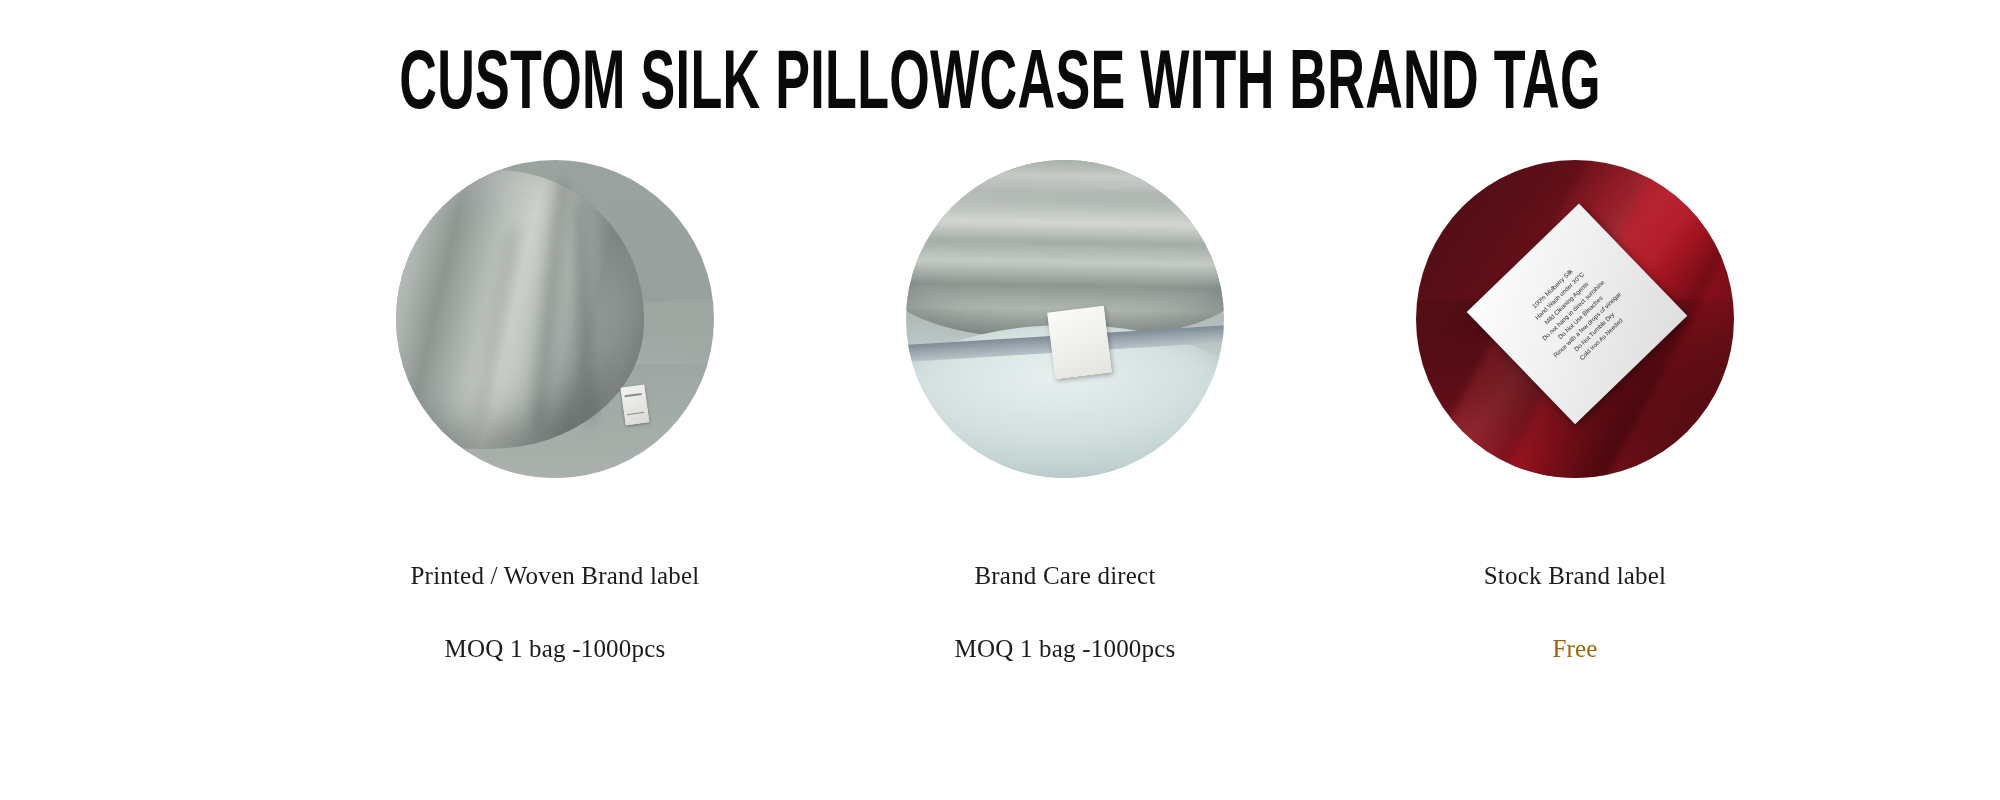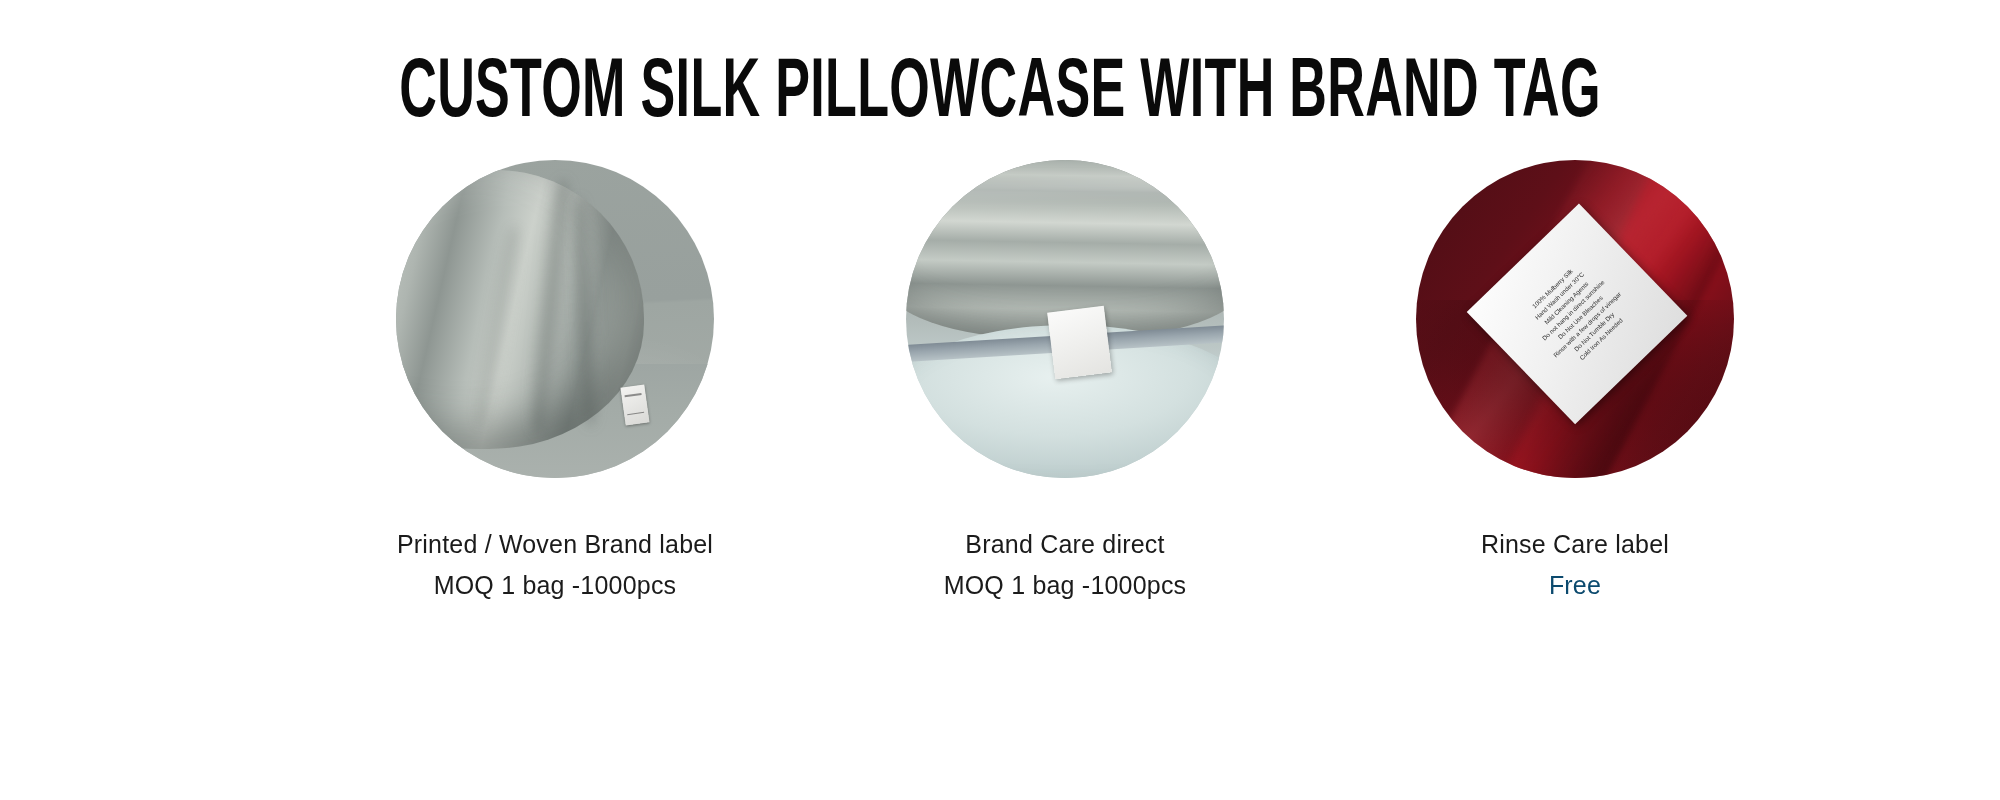--- a/index.html
+++ b/index.html
@@ -20,21 +20,21 @@
   .banner {
     position: relative;
     width: 2000px;
     height: 800px;
     background: #ffffff;
   }
 
   
   .title-wrap {
     position: absolute;
-    top: 48px;
+    top: 40px;
     left: 0;
     width: 2000px;
     text-align: center;
   }
 
   .page-title {
     display: inline-block;
     font-family: "Liberation Sans Narrow", "Liberation Sans", "DejaVu Sans", sans-serif;
     font-weight: 700;
     font-size: 84px;
@@ -283,29 +283,30 @@
     white-space: nowrap;
     font-weight: 400;
   }
 
   
   .caption-block {
     margin-top: 46px;
     text-align: center;
   }
   .caption-line {
-    font-family: Liberation Sans, sans-serif;
+    font-family: Liberation Serif, serif;
     font-size: 25px;
     line-height: 1.62;
     color: #1b1b1b;
     letter-spacing: 0.2px;
     white-space: nowrap;
+    margin-top: 32px;
   }
   .caption-line.accent {
-    color: #0c4a6e;
+    color: #a16207;
   }
 </style>
 </head>
 <body>
 
 <div class="banner">
 
   <div class="title-wrap">
     <h1 class="page-title">CUSTOM SILK PILLOWCASE WITH BRAND TAG</h1>
   </div>
@@ -361,19 +362,19 @@
           <div class="care-label-text">Hand Wash under 30°C</div>
           <div class="care-label-text">Mild Cleaning Agents</div>
           <div class="care-label-text">Do not hang in direct sunshine</div>
           <div class="care-label-text">Do Not Use Bleaches</div>
           <div class="care-label-text">Rinse with a few drops of vinegar</div>
           <div class="care-label-text">Do Not Tumble Dry</div>
           <div class="care-label-text">Cold Iron As Needed</div>
         </div>
       </div>
       <div class="caption-block">
-        <div class="caption-line">Rinse Care label</div>
+        <div class="caption-line">Stock Brand label</div>
         <div class="caption-line accent">Free</div>
       </div>
     </div>
 
   </div>
 </div>
 
 </body></html>

